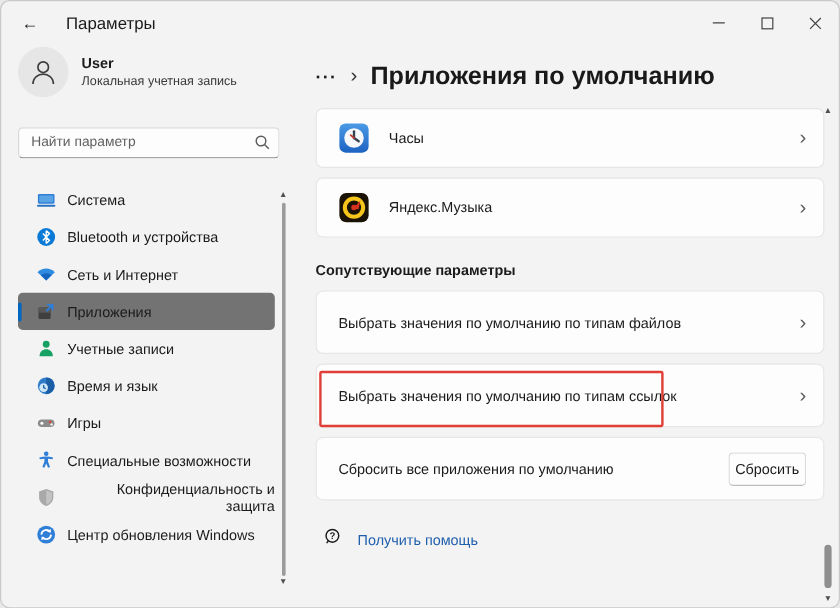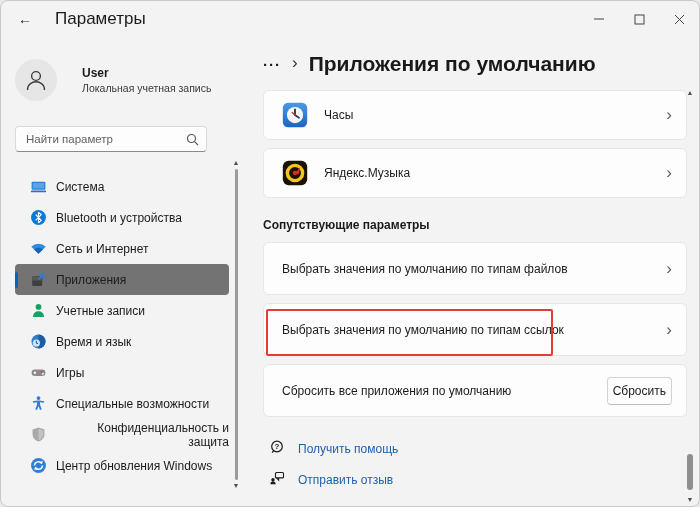--- a/index.html
+++ b/index.html
@@ -6,33 +6,33 @@
   *{box-sizing:border-box;font-family:"Liberation Sans","DejaVu Sans",sans-serif;}
   .window{
     position:relative;width:700px;height:507px;background:#f3f3f3;
     border:1px solid #c9c9c9;border-radius:8px;overflow:hidden;
     color:#1b1b1b;
   }
   
   .titlebar{height:36px;display:flex;align-items:center;}
   .back-btn{width:32px;height:26px;margin-left:8px;display:flex;align-items:center;justify-content:center;
     font-size:14px;color:#1b1b1b;border-radius:4px;cursor:pointer;}
-  .app-title{font-size:17px;margin-left:14px;}
+  .app-title{font-size:14px;margin-left:14px;}
   .win-controls{margin-left:auto;display:flex;height:100%;align-items:stretch;}
   .win-btn{width:40px;display:flex;align-items:center;justify-content:center;color:#444;}
   
   .body{display:flex;height:471px;}
   .sidebar{position:relative;width:250px;flex:0 0 250px;padding:0 0 0 14px;}
   .main{position:relative;flex:1;padding:0 0 0 12px;}
   
-  .profile{display:flex;align-items:center;gap:25px;margin-top:22px;width:220px;cursor:pointer;}
+  .profile{display:flex;align-items:center;gap:11px;margin-top:2px;width:220px;cursor:pointer;}
   .avatar{width:42px;height:42px;border-radius:50%;background:#e6e6e6;display:flex;align-items:center;justify-content:center;}
   .profile-name{font-size:12px;font-weight:bold;line-height:15px;}
   .profile-sub{font-size:10.5px;color:#3a3a3a;margin-top:1px;}
-  .searchbox{position:relative;margin-top:25px;width:192px;}
+  .searchbox{position:relative;margin-top:25px;width:218px;}
   .searchbox input{
     width:100%;height:26px;border:1px solid #d9d9d9;border-bottom:1px solid #8a8a8a;
     border-radius:4px;background:#fdfdfd;padding:0 26px 0 10px;font-size:11.5px;color:#1b1b1b;outline:none;
   }
   .searchbox input::placeholder{color:#616161;opacity:1;}
   .search-glyph{position:absolute;right:8px;top:6px;}
   .nav{margin-top:19px;width:214px;text-align:right;}
   .nav-item{position:relative;height:31px;display:flex;align-items:center;gap:9px;
     padding-left:15px;border-radius:4px;font-size:12px;cursor:pointer;}
   .nav-item .ico{width:17px;height:17px;flex:0 0 17px;display:flex;}
@@ -305,31 +305,20 @@
           <div class="link-row">
             <span>
               <svg width="16" height="16" viewBox="0 0 16 16">
                   <circle cx="8" cy="7.5" r="5.3" fill="none" stroke="#1b1b1b" stroke-width="1.2"></circle>
                   <line x1="4.6" y1="11.8" x2="3.2" y2="13.6" stroke="#1b1b1b" stroke-width="1.2"></line>
                   <text x="8" y="10.4" font-size="8" font-weight="bold" text-anchor="middle" fill="#1b1b1b">?</text>
                 </svg>
             </span>
             <a class="link">Получить помощь</a>
           </div>
-          <div class="link-row">
-            <span>
-              <svg width="16" height="16" viewBox="0 0 16 16">
-                  <rect x="6.5" y="2.5" width="8" height="5.4" rx="1" fill="none" stroke="#1b1b1b" stroke-width="1.1"></rect>
-                  <path d="M9.6 7.9 L9.6 10 L7.6 7.9" fill="none" stroke="#1b1b1b" stroke-width="1.1"></path>
-                  <circle cx="4" cy="9.8" r="1.7" fill="#1b1b1b"></circle>
-                  <path d="M1.4 14.2 C1.4 12.2 2.7 11.3 4 11.3 C5.3 11.3 6.6 12.2 6.6 14.2 Z" fill="#1b1b1b"></path>
-                </svg>
-            </span>
-            <a class="link">Отправить отзыв</a>
-          </div>
         </div>
       </div>
 
       <div class="main-scroll">
         <span class="scroll-arrow">▲</span>
         <div class="track">
           <div class="thumb"></div>
         </div>
         <span class="scroll-arrow">▼</span>
       </div>

